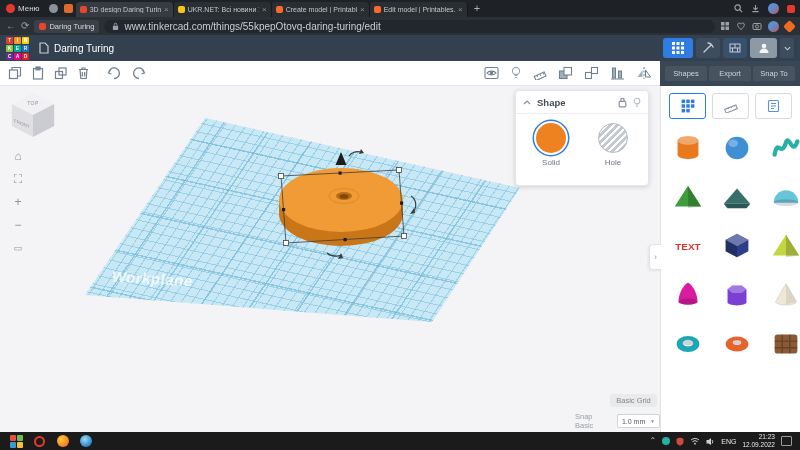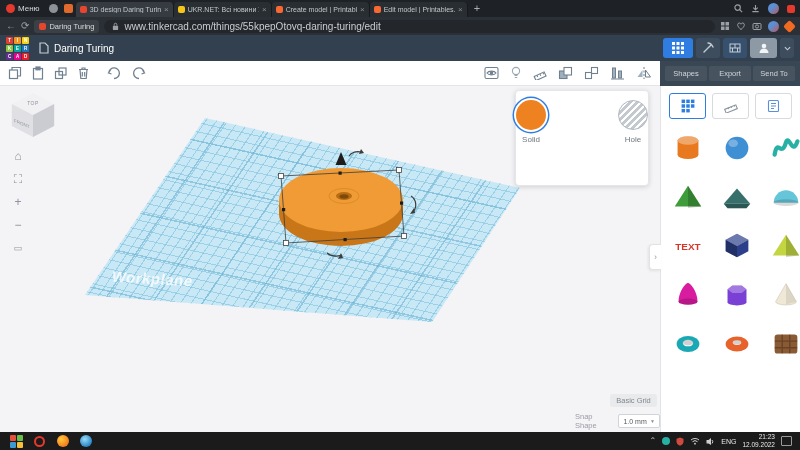--- a/index.html
+++ b/index.html
@@ -97,21 +97,21 @@
   #viewtools{position:absolute;left:10px;top:62px;display:flex;flex-direction:column;gap:7px;align-items:center;}
   .vt{width:16px;height:16px;display:flex;align-items:center;justify-content:center;
     color:#8d959e;font-size:12px;line-height:1;}
 
   
   #shapepanel{position:absolute;left:515px;top:4px;width:134px;height:96px;background:#fff;
     border:1px solid #e4e7ea;border-radius:4px;box-shadow:0 1px 5px rgba(0,0,0,.15);}
   #sp-head{display:flex;align-items:center;height:23px;padding:0 7px;gap:6px;
     border-bottom:1px solid #eceef0;}
   #sp-title{font-size:9.5px;font-weight:bold;color:#444c55;flex:1;}
-  #sp-body{display:flex;justify-content:space-between;align-items:center;padding-top:9px;gap:32px;}
+  #sp-body{display:flex;justify-content:center;align-items:center;padding-top:9px;gap:32px;}
   .sp-opt{display:flex;flex-direction:column;align-items:center;gap:5px;}
   .sp-circle{width:30px;height:30px;border-radius:50%;}
   .sp-solid{background:#ef8220;box-shadow:0 0 0 2px #fff,0 0 0 3.5px #2f7de1;}
   .sp-hole{background:repeating-linear-gradient(135deg,#fff 0 2.5px,#c3c9cf 2.5px 5px);
     border:1px solid #b3b9bf;}
   .sp-label{font-size:8px;color:#6e767e;}
 
   
   #editgrid{position:absolute;left:610px;top:308px;width:47px;height:13px;background:#e9eaec;
     border-radius:3px;color:#82878f;font-size:7.5px;display:flex;align-items:center;justify-content:center;}
@@ -372,21 +372,21 @@
       <svg class="ticon" width="16" height="14" viewBox="0 0 16 14">
           <path d="M8,1 V13" stroke="#71808f" stroke-dasharray="2 1.5"></path>
           <polygon points="1.5,11 6.5,4 6.5,11" fill="#9fb0bf"></polygon>
           <polygon points="14.5,11 9.5,4 9.5,11" fill="none" stroke="#71808f"></polygon>
         </svg>
     </div>
   </div>
   <div id="exportbar">
     <span class="exbtn">Shapes</span>
     <span class="exbtn">Export</span>
-    <span class="exbtn">Send To</span>
+    <span class="exbtn">Snap To</span>
   </div>
 
   <div id="canvas">
     <div id="workplane">
       <span id="wp-label">Workplane</span>
     </div>
 
     <div id="viewcube">
       <div class="face vc-top"></div>
       <div class="face vc-front"></div>
@@ -430,35 +430,49 @@
         <path d="M84,14 a10,8 0 0 1 12,-4"></path>
         <polygon points="96,7 99,11 94,12" fill="#3c3c3c" stroke="none"></polygon>
         <path d="M146,54 a9,10 0 0 1 2,16"></path>
         <polygon points="150,71 145,72 149,66" fill="#3c3c3c" stroke="none"></polygon>
         <path d="M62,111 a11,7 0 0 0 15,2"></path>
         <polygon points="78,116 73,117 76,111" fill="#3c3c3c" stroke="none"></polygon>
       </g>
     </svg>
 
     <div id="shapepanel">
+      <div id="sp-head">
+        <svg width="8" height="5" viewBox="0 0 8 5">
+            <path d="M1,4 L4,1 L7,4" fill="none" stroke="#8a929b" stroke-width="1.2"></path>
+          </svg>
+        <span id="sp-title">Shape</span>
+        <svg width="9" height="11" viewBox="0 0 8 10">
+            <rect x="1" y="4" width="6" height="5" rx="1" fill="none" stroke="#8a929b" stroke-width="1.1"></rect>
+            <path d="M2.5,4 V2.8 a1.5,1.5 0 0 1 3,0 V4" fill="none" stroke="#8a929b" stroke-width="1.1"></path>
+          </svg>
+        <svg width="8" height="11" viewBox="0 0 8 11">
+            <circle cx="4" cy="4" r="2.8" fill="none" stroke="#b9c0c7" stroke-width="1.1"></circle>
+            <path d="M2.8,7.8 H5.2 M3,9.3 H5" stroke="#b9c0c7" stroke-width="1"></path>
+          </svg>
+      </div>
       <div id="sp-body">
         <div class="sp-opt">
           <span class="sp-circle sp-solid"></span>
           <span class="sp-label">Solid</span>
         </div>
         <div class="sp-opt">
           <span class="sp-circle sp-hole"></span>
           <span class="sp-label">Hole</span>
         </div>
       </div>
     </div>
 
     <div id="editgrid">Basic Grid</div>
     <div id="snaprow">
-      <span id="snap-label">Snap Shape</span>
+      <span id="snap-label">Snap Basic</span>
       <div id="snap-select">
         <span>1.0 mm</span>
         <span id="snap-caret">▼</span>
       </div>
     </div>
   </div>
 
   <div id="sidebar">
     <div id="sb-tools">
       <div class="sbt" style="border-color:#2f7de1;">

